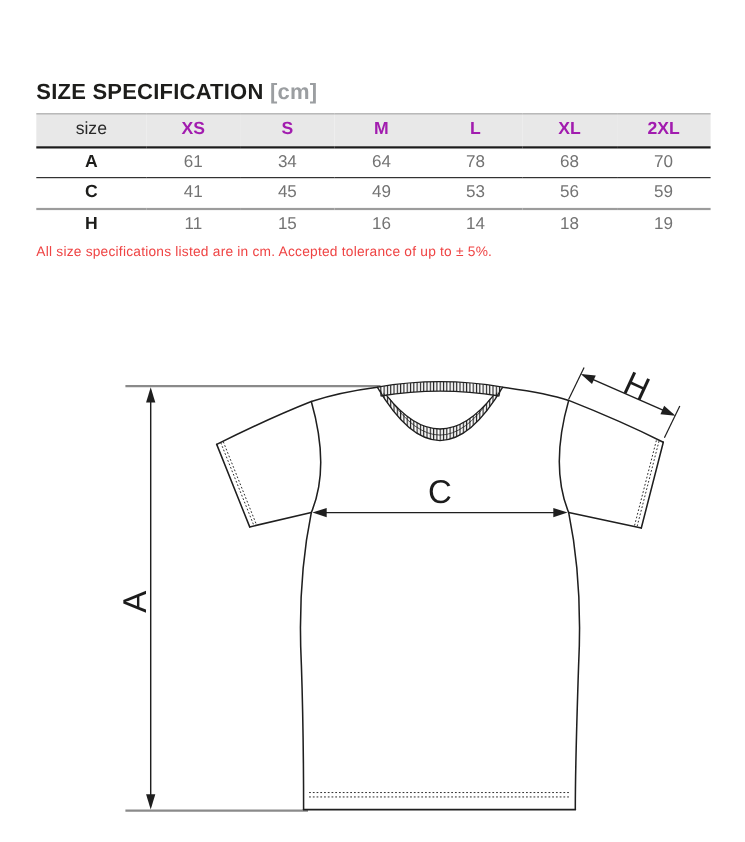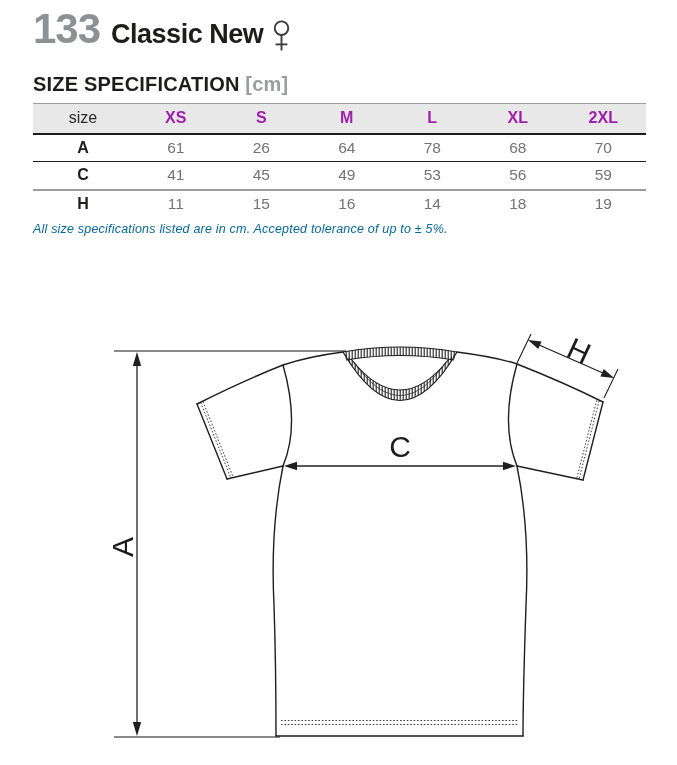--- a/index.html
+++ b/index.html
@@ -27,41 +27,30 @@
   }
   table.spec th,table.spec td{text-align:center;padding:0;vertical-align:middle;}
   table.spec thead th{font-size:16px;font-weight:bold;color:#a21caf;}
   table.spec thead th.size-h{font-weight:normal;color:#2a2a2a;}
   table.spec tbody tr{height:28px;}
   table.spec tbody tr.r-a{border-bottom:1.5px solid #1c1c1c;}
   table.spec tbody tr.r-c{border-bottom:2.5px solid #9c9c9c;}
   table.spec tbody th{font-size:16px;font-weight:bold;}
   table.spec tbody td{font-size:15.5px;font-weight:normal;color:#737373;}
   
-  .note{position:absolute;left:33px;top:222px;font-size:12.5px;font-style:italic;color:#0369a1;letter-spacing:0.2px;}
+  .note{position:absolute;left:33px;top:222px;font-size:12.5px;color:#ef4444;letter-spacing:0.2px;}
   
   .diagram{position:absolute;left:0;top:295px;}
   .dimtext{font-family:"Liberation Sans",sans-serif;font-size:30px;fill:#1c1c1c;font-weight:400;}
 </style>
 </head>
 <body>
 
 <div class="page">
 
-  <div class="hdr">
-    <span class="code">133</span>
-    <span class="pname">Classic New</span>
-    <span class="gender">
-      <svg width="19" height="32" viewBox="0 0 19 32">
-        <circle cx="9.5" cy="8.2" r="6.8" fill="none" stroke="#3d3d3d" stroke-width="1.9"></circle>
-        <line x1="9.5" y1="15" x2="9.5" y2="30.5" stroke="#3d3d3d" stroke-width="1.9"></line>
-        <line x1="3.6" y1="24.4" x2="15.4" y2="24.4" stroke="#3d3d3d" stroke-width="1.9"></line>
-      </svg>
-    </span>
-  </div>
 
   <div class="sect">
     <span>SIZE SPECIFICATION</span>
     <span class="unit">[cm]</span>
   </div>
 
   <table class="spec">
     <colgroup>
         <col class="c0">
         <col>
@@ -79,21 +68,21 @@
         <th>M</th>
         <th>L</th>
         <th>XL</th>
         <th>2XL</th>
       </tr>
     </thead>
     <tbody>
       <tr class="r-a">
         <th>A</th>
         <td>61</td>
-        <td>26</td>
+        <td>34</td>
         <td>64</td>
         <td>78</td>
         <td>68</td>
         <td>70</td>
       </tr>
       <tr class="r-c">
         <th>C</th>
         <td>41</td>
         <td>45</td>
         <td>49</td>

